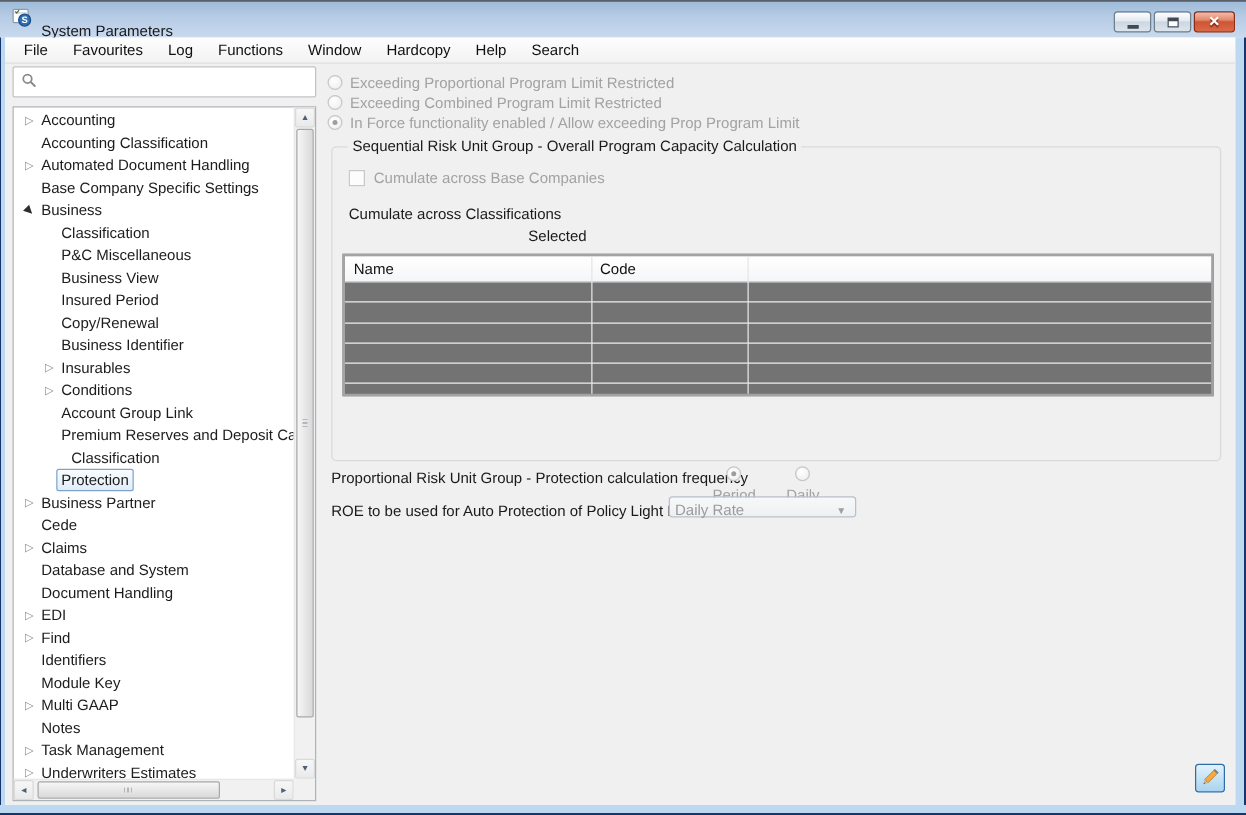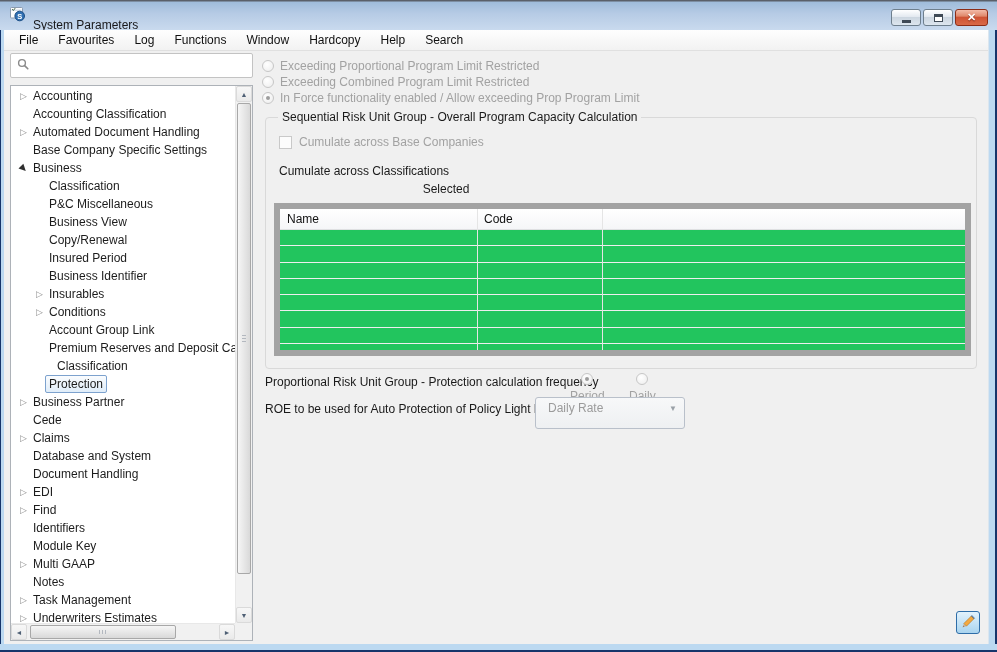--- a/index.html
+++ b/index.html
@@ -74,34 +74,34 @@
   .radio{width:12px;height:12px;border:1px solid #c7c7c7;border-radius:50%;
     background:radial-gradient(circle at 40% 35%,#ffffff,#ececec);position:relative;flex:none;}
   .radio.on::after{content:"";position:absolute;left:3px;top:3px;width:4px;height:4px;border-radius:50%;background:#9d9d9d;}
   .groupbox{position:absolute;left:265px;top:117px;width:712px;height:252px;
     border:1px solid #d9d9d9;border-radius:4px;}
   .gb-title{position:absolute;left:12px;top:-8px;background:#f0f0f0;padding:0 4px;color:#1a1a1a;white-space:nowrap;}
   .cb-row{position:absolute;left:13px;top:17px;display:flex;align-items:center;gap:7px;color:#a2a2a2;}
   .checkbox{width:13px;height:13px;border:1px solid #c9c9c9;background:#fcfcfc;flex:none;}
   .class-label{position:absolute;left:13px;top:46px;color:#1a1a1a;}
   .sel-label{position:absolute;left:10px;top:64px;width:340px;text-align:center;color:#1a1a1a;}
-  .grid{position:absolute;left:8px;top:85px;width:697px;height:153px;border:6px solid #a3a3a3;background:#22c55e;}
+  .grid{position:absolute;left:8px;top:85px;width:697px;height:114px;border:2px solid #a3a3a3;background:#737373;}
   .grid-head{position:relative;height:21px;background:linear-gradient(#ffffff,#f5f6f8);border-bottom:1px solid #dfe0e2;}
   .h-name{position:absolute;left:7px;top:3px;color:#111;}
   .h-code{position:absolute;left:204px;top:3px;color:#111;}
   .gv{position:absolute;top:0;bottom:0;width:1px;background:#e5e5e5;}
   .gv.v1{left:197px;} .gv.v2{left:322px;}
   .grid-body{position:absolute;left:0;right:0;top:21px;bottom:0;overflow:hidden;}
   .t-row{height:16.3px;border-bottom:1px solid #eeeeee;}
   .freq-label{position:absolute;left:265px;top:375px;color:#1a1a1a;}
   .freq-opt{position:absolute;top:373px;display:flex;align-items:center;gap:4px;color:#a2a2a2;flex-direction:column;}
   .fo-period{left:570px;} .fo-daily{left:629px;}
   .roe-label{position:absolute;left:265px;top:402px;color:#1a1a1a;}
-  .dropdown{position:absolute;left:535px;top:397px;width:150px;height:32px;border:1px solid #b9c0ca;border-radius:3px;
-    background:linear-gradient(#f7f8f9,#eef0f2);color:#9b9b9b;line-height:20px;padding:0 12px;cursor:default;}
+  .dropdown{position:absolute;left:535px;top:397px;width:150px;height:17px;border:1px solid #b9c0ca;border-radius:3px;
+    background:linear-gradient(#f7f8f9,#eef0f2);color:#9b9b9b;line-height:20px;padding:0 4px;cursor:default;}
   .dd-arrow{position:absolute;right:7px;top:7px;font-size:8px;line-height:8px;color:#9aa1a8;}
   .pencil-btn{position:absolute;left:956px;top:611px;width:24px;height:23px;border:1px solid #2e6da8;border-radius:3px;
     background:linear-gradient(#e2f2fc,#a9d4ef);display:flex;align-items:center;justify-content:center;cursor:default;}
 </style>
 </head>
 <body>
 
 <div class="window">
 
   <div class="titlebar">
@@ -182,25 +182,25 @@
         <div class="tree-row" style="padding-left: 22px;">
           <span class="tw"></span>
           <span class="lbl">P&amp;C Miscellaneous</span>
         </div>
         <div class="tree-row" style="padding-left: 22px;">
           <span class="tw"></span>
           <span class="lbl">Business View</span>
         </div>
         <div class="tree-row" style="padding-left: 22px;">
           <span class="tw"></span>
+          <span class="lbl">Insured Period</span>
+        </div>
+        <div class="tree-row" style="padding-left: 22px;">
+          <span class="tw"></span>
           <span class="lbl">Copy/Renewal</span>
-        </div>
-        <div class="tree-row" style="padding-left: 22px;">
-          <span class="tw"></span>
-          <span class="lbl">Insured Period</span>
         </div>
         <div class="tree-row" style="padding-left: 22px;">
           <span class="tw"></span>
           <span class="lbl">Business Identifier</span>
         </div>
         <div class="tree-row" style="padding-left: 22px;">
           <span class="tw">▷</span>
           <span class="lbl">Insurables</span>
         </div>
         <div class="tree-row" style="padding-left: 22px;">

